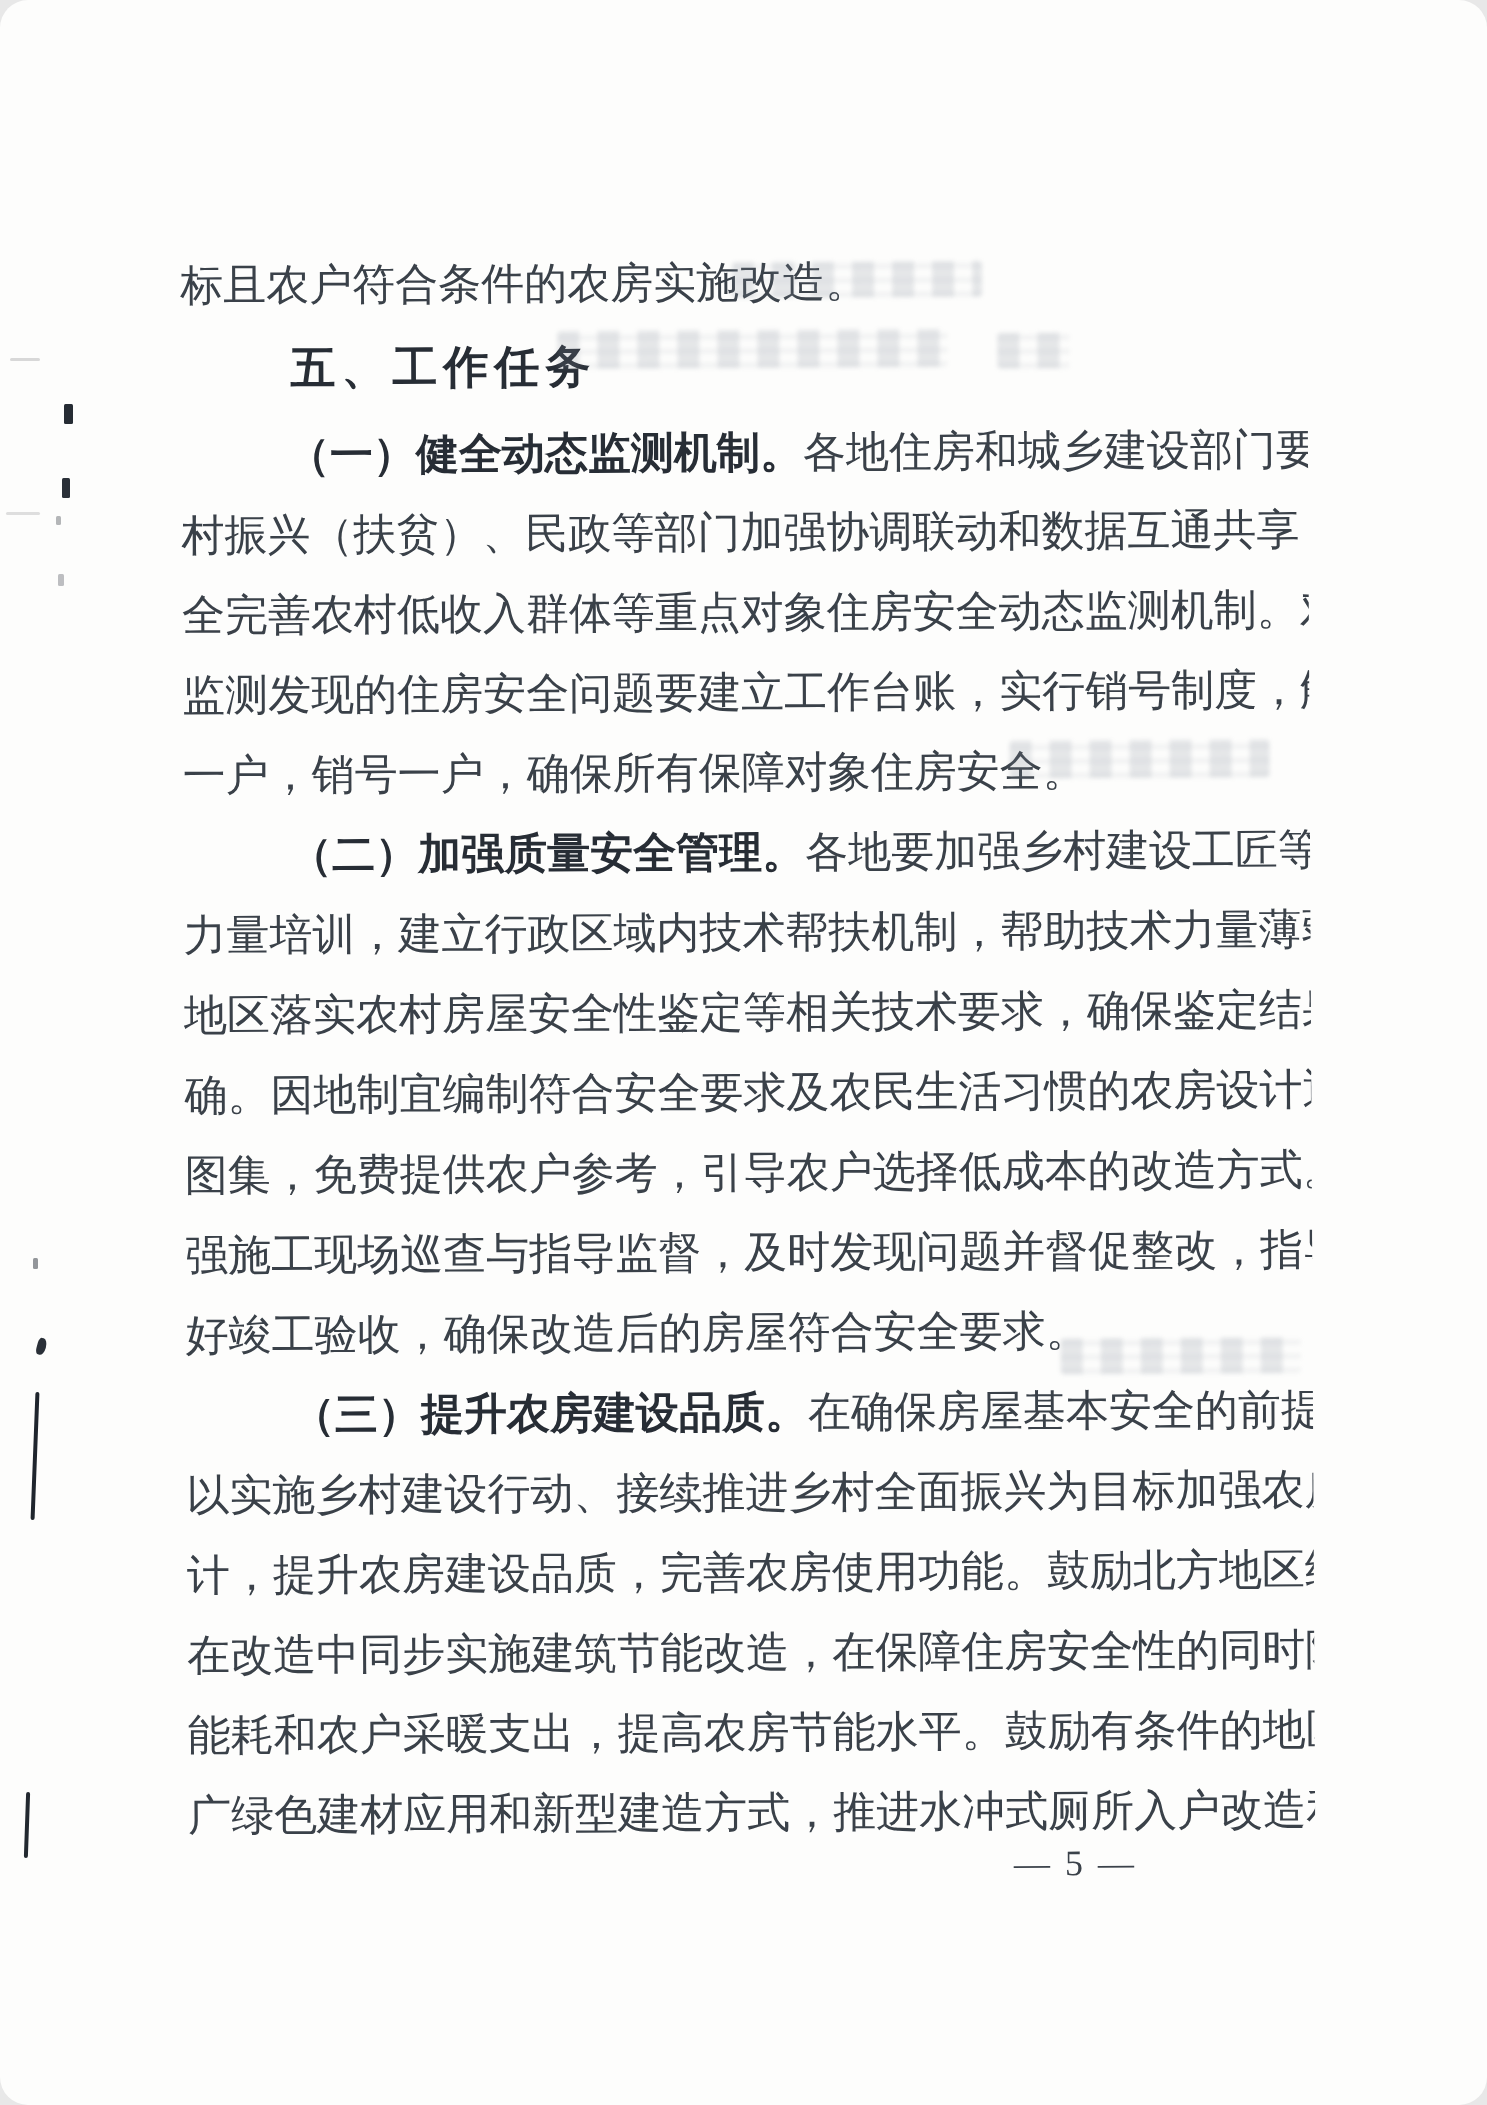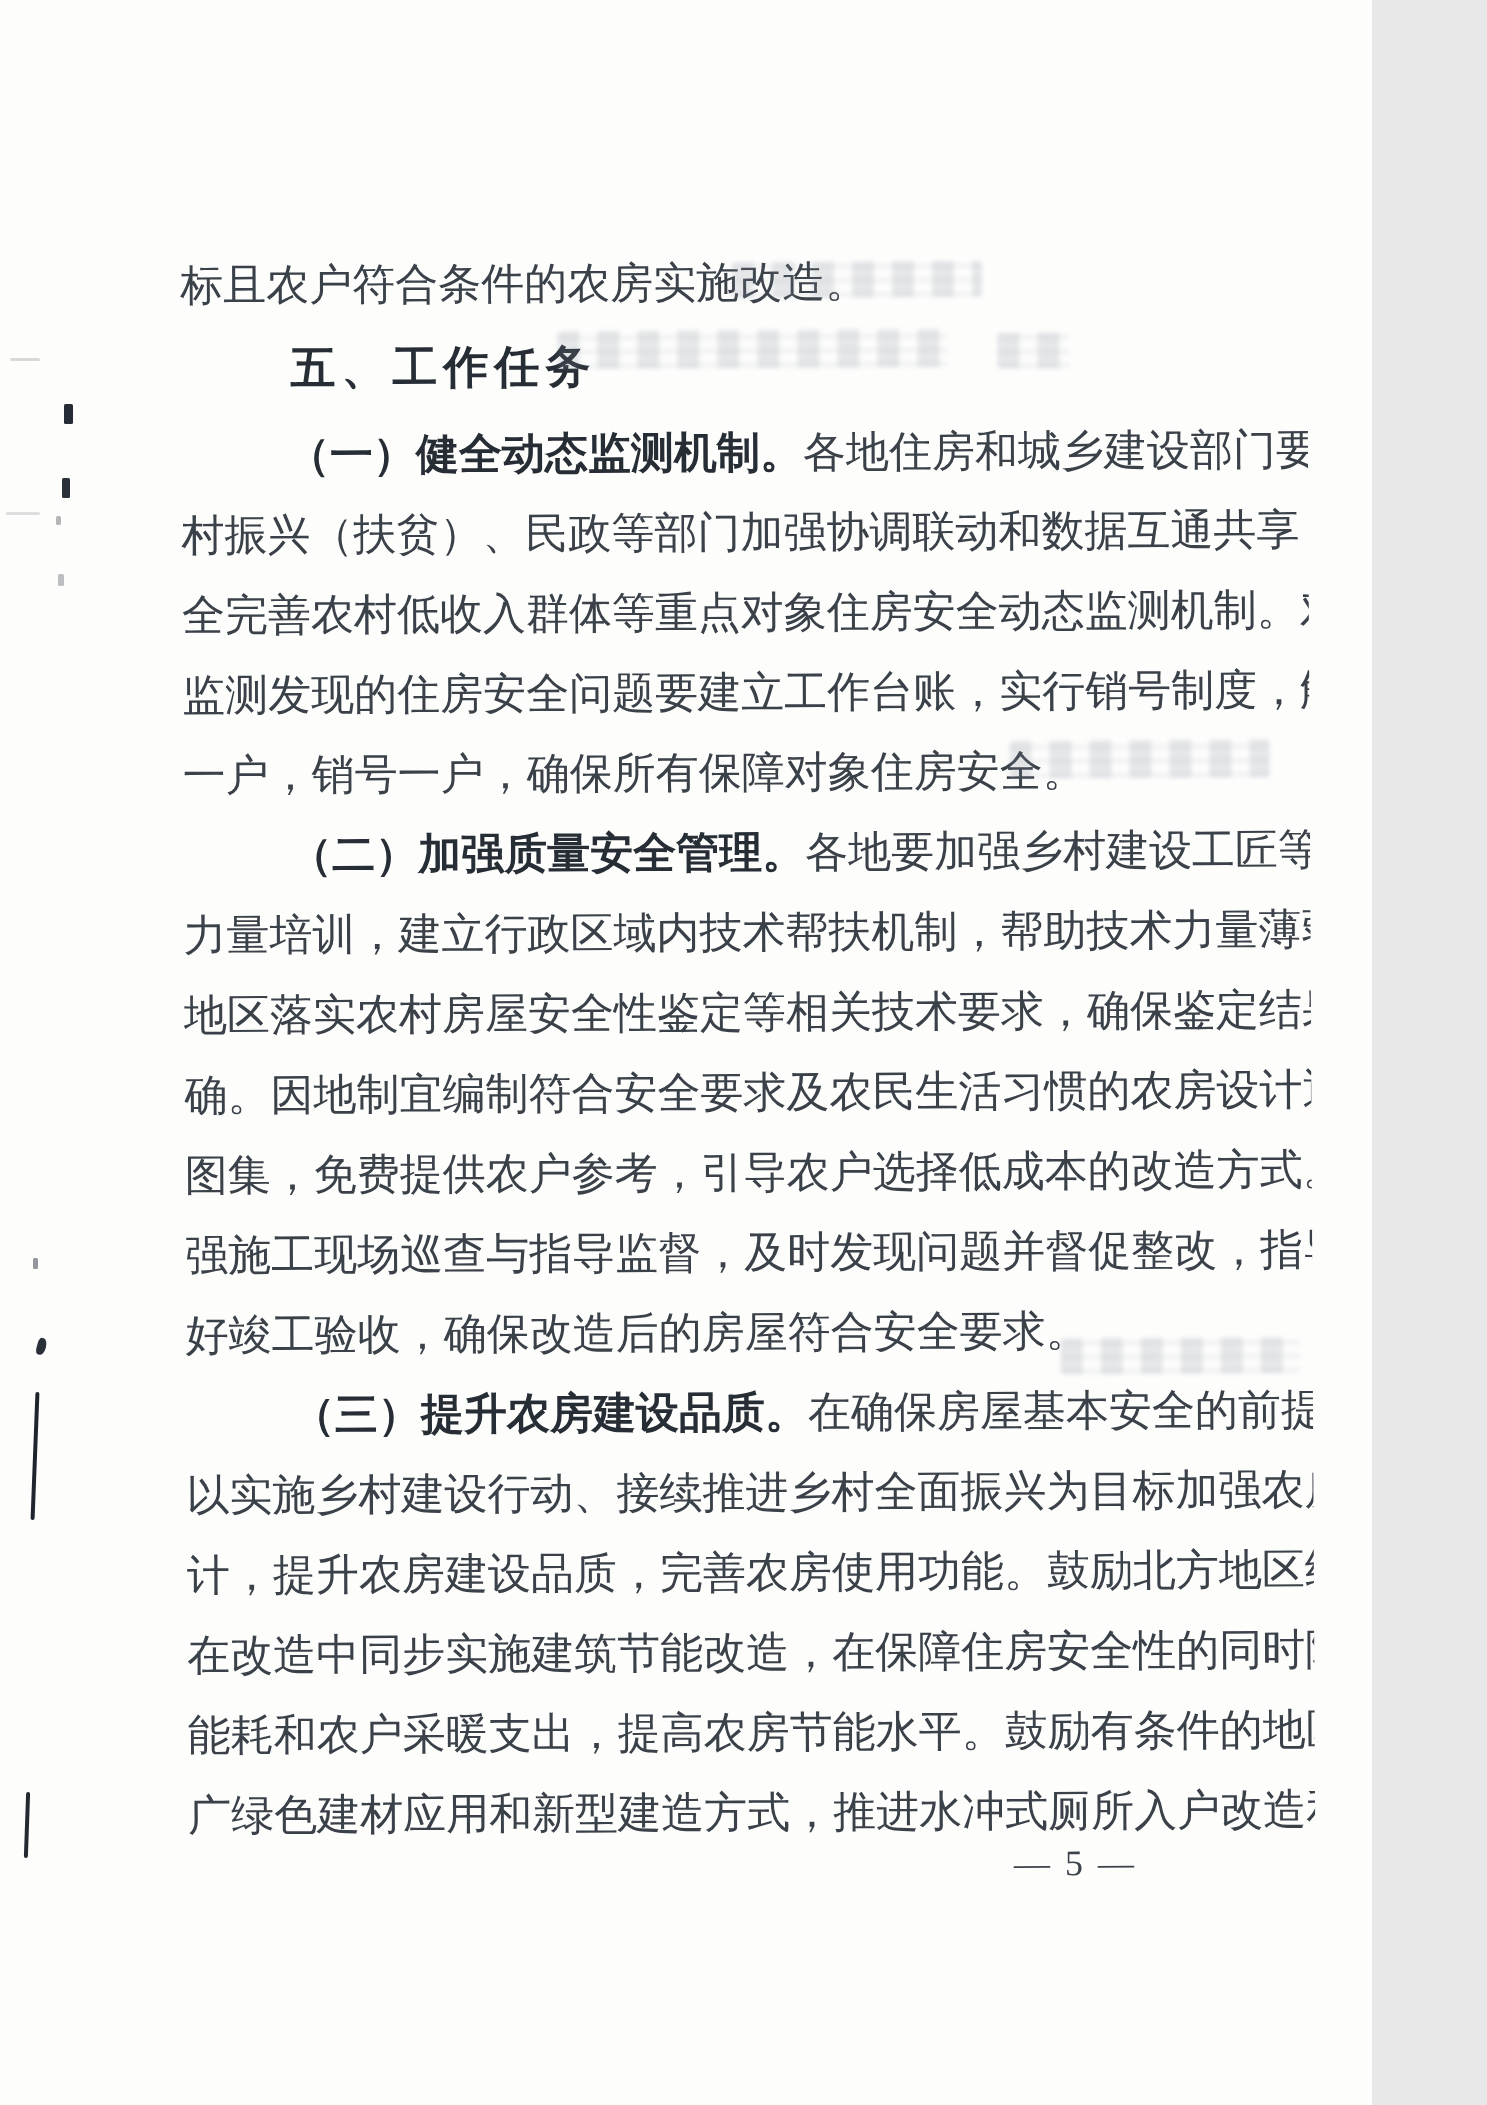--- a/index.html
+++ b/index.html
@@ -1,21 +1,22 @@
 <!DOCTYPE html>
 <html><head>
 <meta charset="utf-8">
 <style>
   html,body{margin:0;padding:0;background:#e8e8e8;}
   #page{
     position:relative;
-    width:1372px;height:2105px;
+    width:1487px;height:2105px;
     background:#fdfdfc;
     overflow:hidden;
     font-family:"Liberation Serif","DejaVu Serif",serif;
+    border-radius:28px;
   }
   .rot{position:absolute;left:0;top:0;width:1487px;height:2105px;
        transform:rotate(-0.3deg);transform-origin:50% 40%;}
   .content{
     position:absolute;left:183px;top:243px;width:1127px;
     color:#3a4149;font-size:43px;
   }
   .line{
     height:80px;line-height:80px;
     white-space:nowrap;overflow:hidden;

